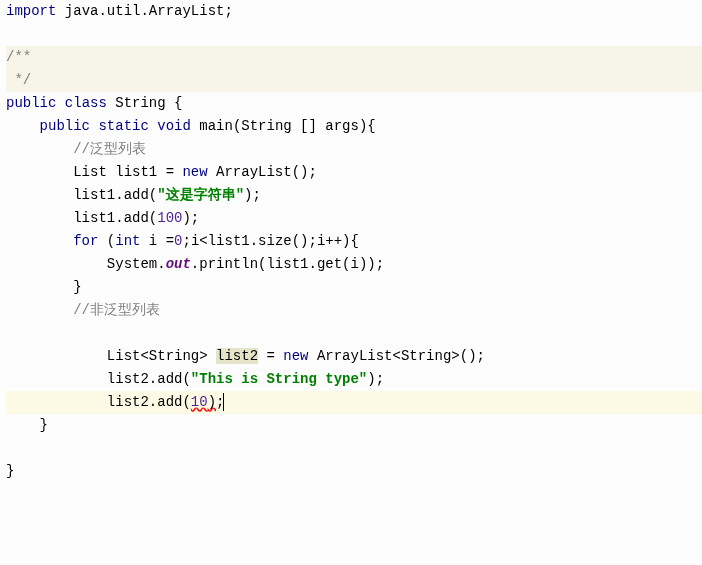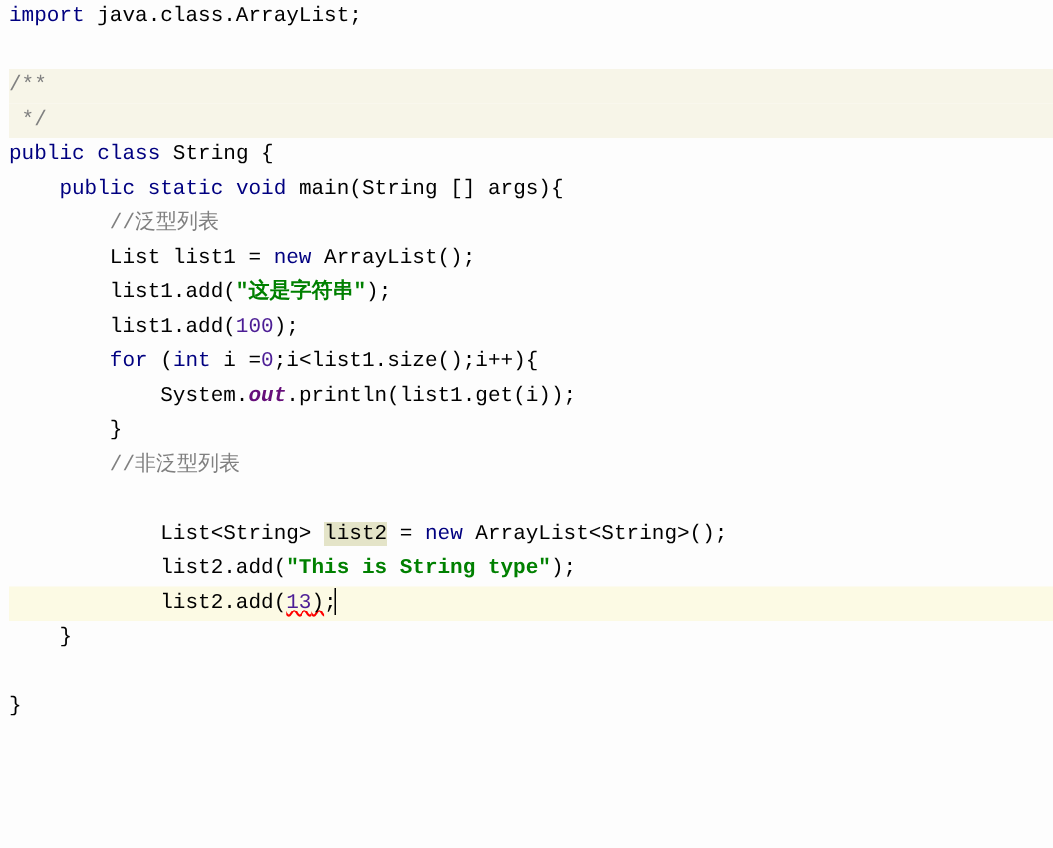--- a/index.html
+++ b/index.html
@@ -45,34 +45,34 @@
       height: 18px;
       background: #000;
       vertical-align: middle;
       margin-left: -1px;
     }
   </style>
 </head>
 <body>
 
 <div class="editor">
-  <div class="line"><span class="keyword">import</span><span class="normal"> java.class.ArrayList;</span></div>
+  <div class="line"><span class="keyword">import</span><span class="normal"> java.util.ArrayList;</span></div>
   <div class="line"></div>
   <div class="line javadoc-bg"><span class="comment">/**</span></div>
   <div class="line javadoc-bg"><span class="comment"> */</span></div>
   <div class="line"><span class="keyword">public</span><span class="normal"> </span><span class="keyword">class</span><span class="normal"> String {</span></div>
   <div class="line"><span class="normal">    </span><span class="keyword">public</span><span class="normal"> </span><span class="keyword">static</span><span class="normal"> </span><span class="keyword">void</span><span class="normal"> main(String [] args){</span></div>
   <div class="line"><span class="normal">        </span><span class="comment">//泛型列表</span></div>
   <div class="line"><span class="normal">        </span><span class="normal">List list1 = </span><span class="keyword">new</span><span class="normal"> ArrayList();</span></div>
   <div class="line"><span class="normal">        </span><span class="normal">list1.add(</span><span class="string">"这是字符串"</span><span class="normal">);</span></div>
   <div class="line"><span class="normal">        </span><span class="normal">list1.add(</span><span class="number">100</span><span class="normal">);</span></div>
   <div class="line"><span class="normal">        </span><span class="keyword">for</span><span class="normal"> (</span><span class="keyword">int</span><span class="normal"> i =</span><span class="number">0</span><span class="normal">;i&lt;list1.size();i++){</span></div>
   <div class="line"><span class="normal">            </span><span class="normal">System.</span><span class="static-field">out</span><span class="normal">.println(list1.get(i));</span></div>
   <div class="line"><span class="normal">        </span><span class="normal">}</span></div>
   <div class="line"><span class="normal">        </span><span class="comment">//非泛型列表</span></div>
   <div class="line"></div>
   <div class="line"><span class="normal">            </span><span class="normal">List&lt;String&gt; </span><span class="highlight-var">list2</span><span class="normal"> = </span><span class="keyword">new</span><span class="normal"> ArrayList&lt;String&gt;();</span></div>
   <div class="line"><span class="normal">            </span><span class="normal">list2.add(</span><span class="string">"This is String type"</span><span class="normal">);</span></div>
-  <div class="line highlight-line"><span class="normal">            </span><span class="normal">list2.add(</span><span class="number error-underline">13</span><span class="normal error-underline">)</span><span class="normal">;</span><span class="cursor"></span></div>
+  <div class="line highlight-line"><span class="normal">            </span><span class="normal">list2.add(</span><span class="number error-underline">10</span><span class="normal error-underline">)</span><span class="normal">;</span><span class="cursor"></span></div>
   <div class="line"><span class="normal">    </span><span class="normal">}</span></div>
   <div class="line"></div>
   <div class="line"><span class="normal">}</span></div>
 </div>
 
 </body></html>

